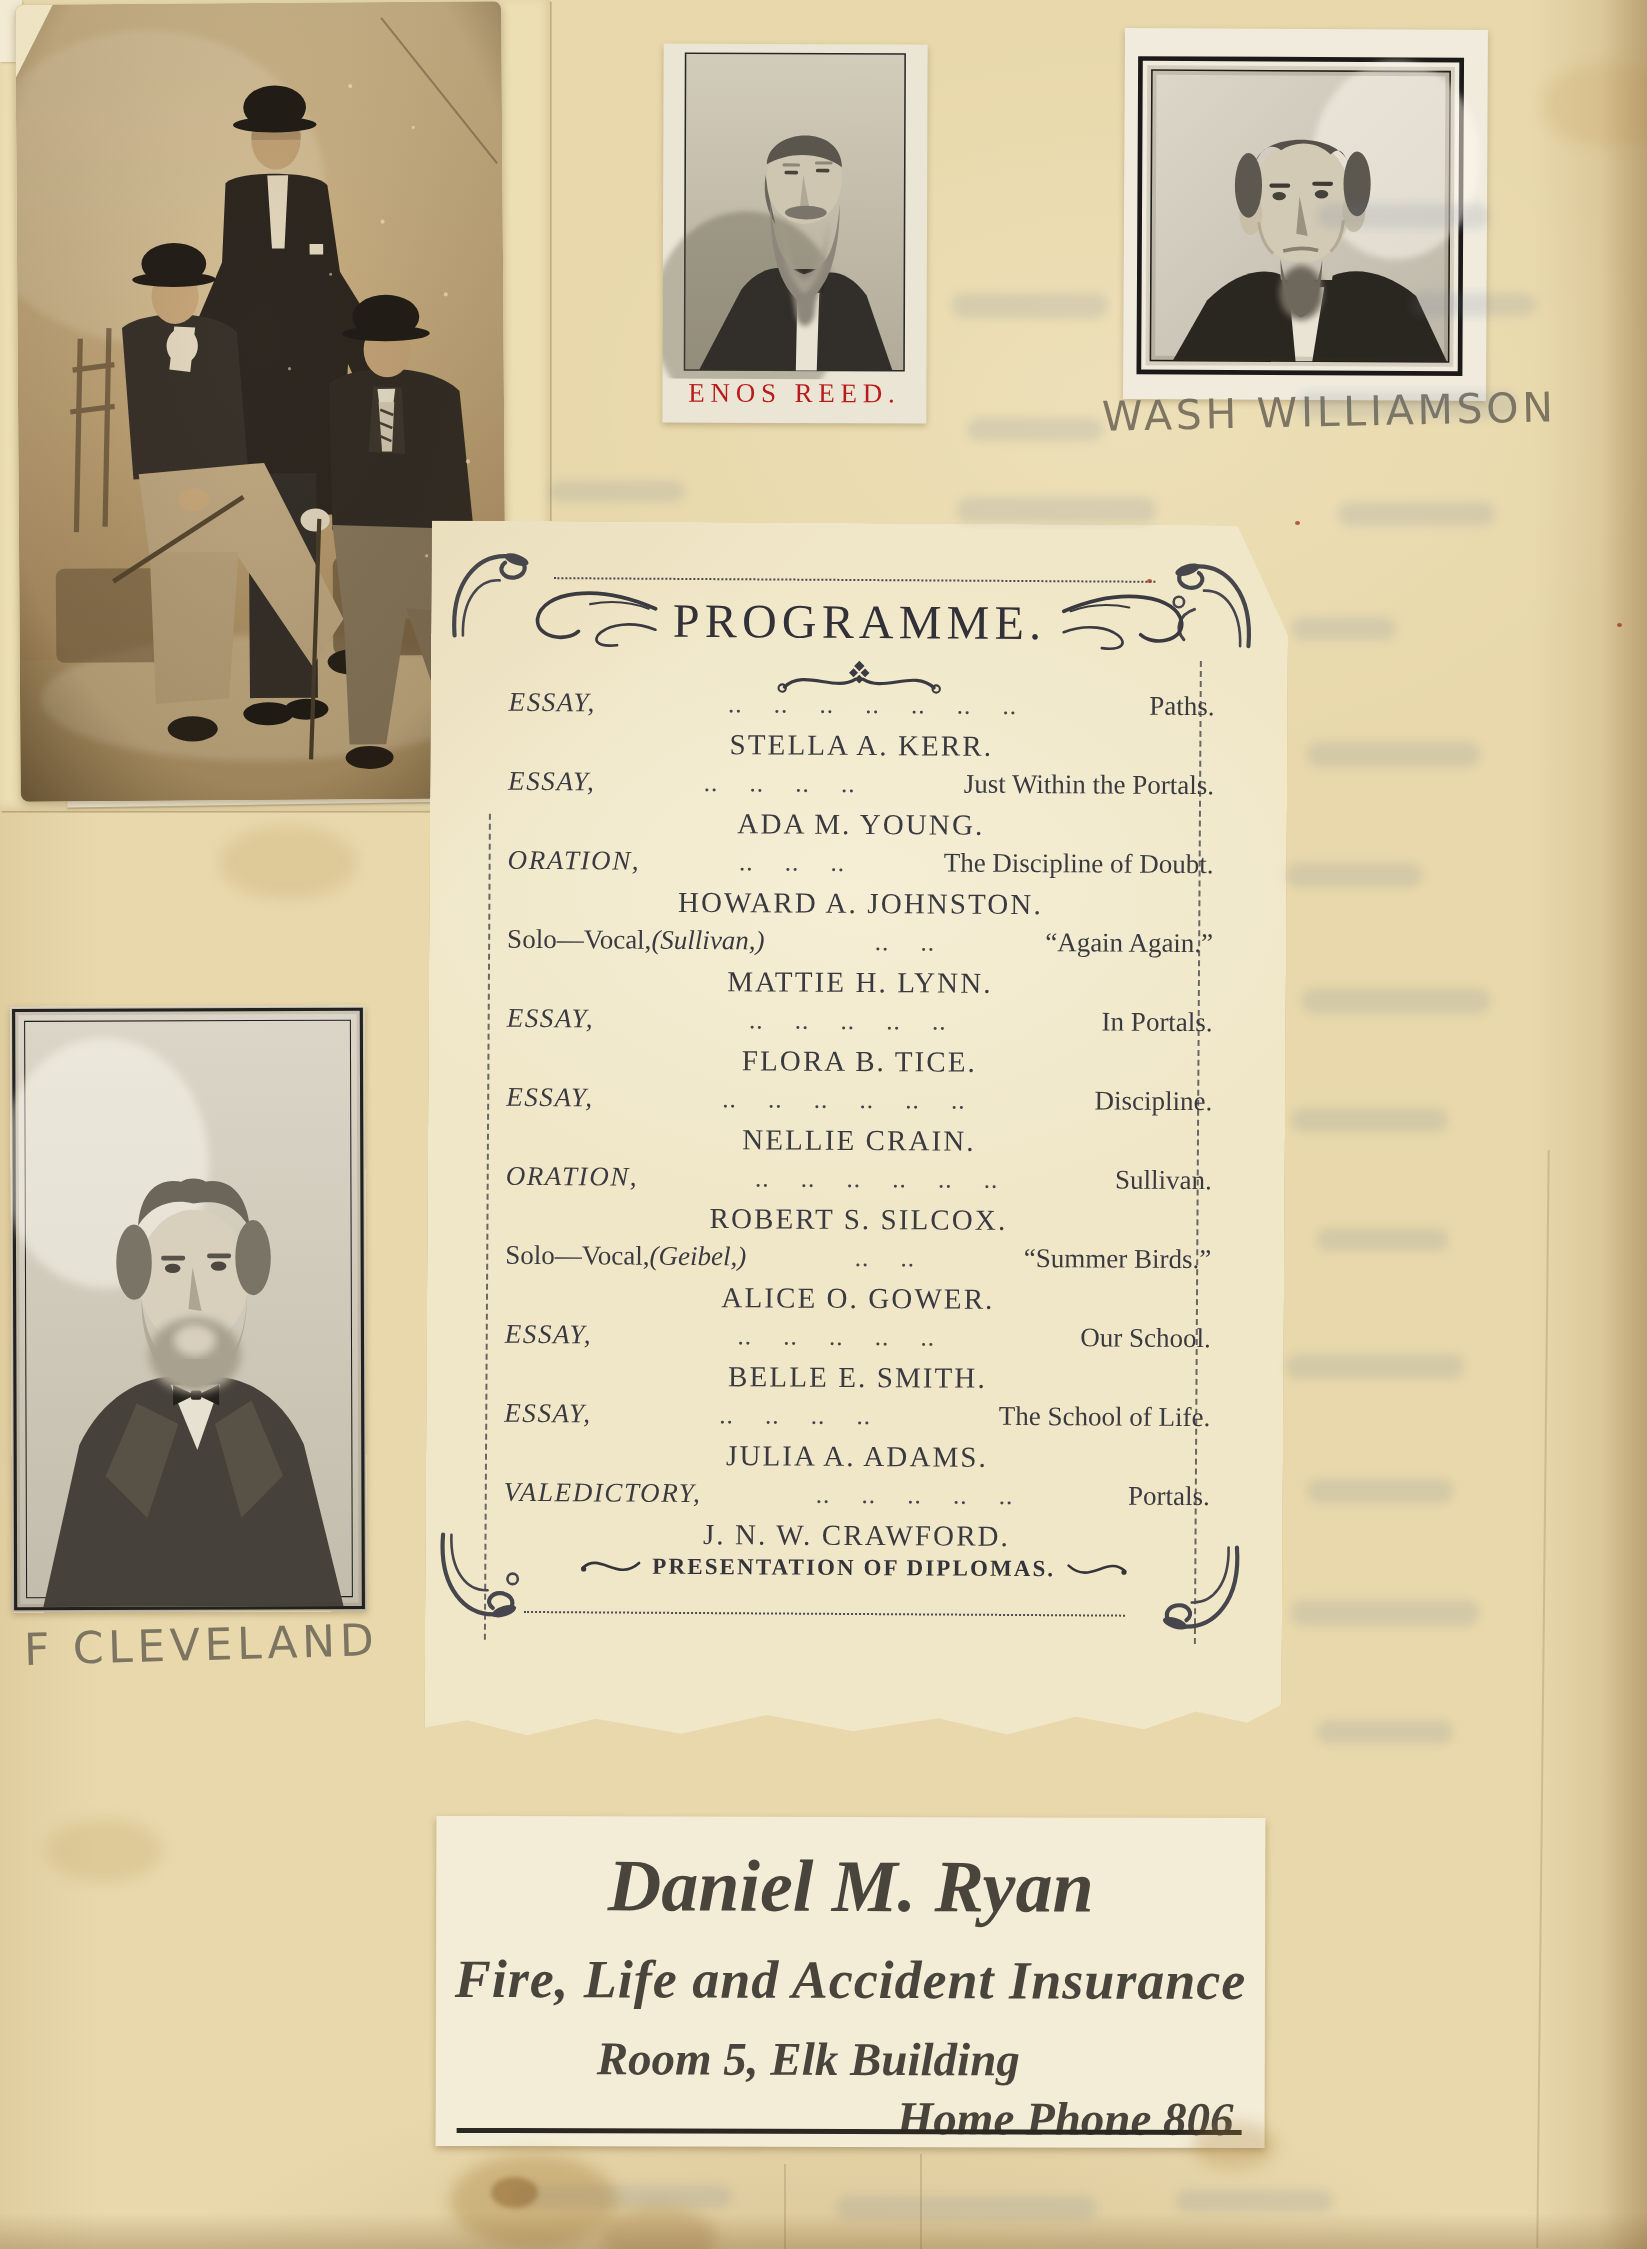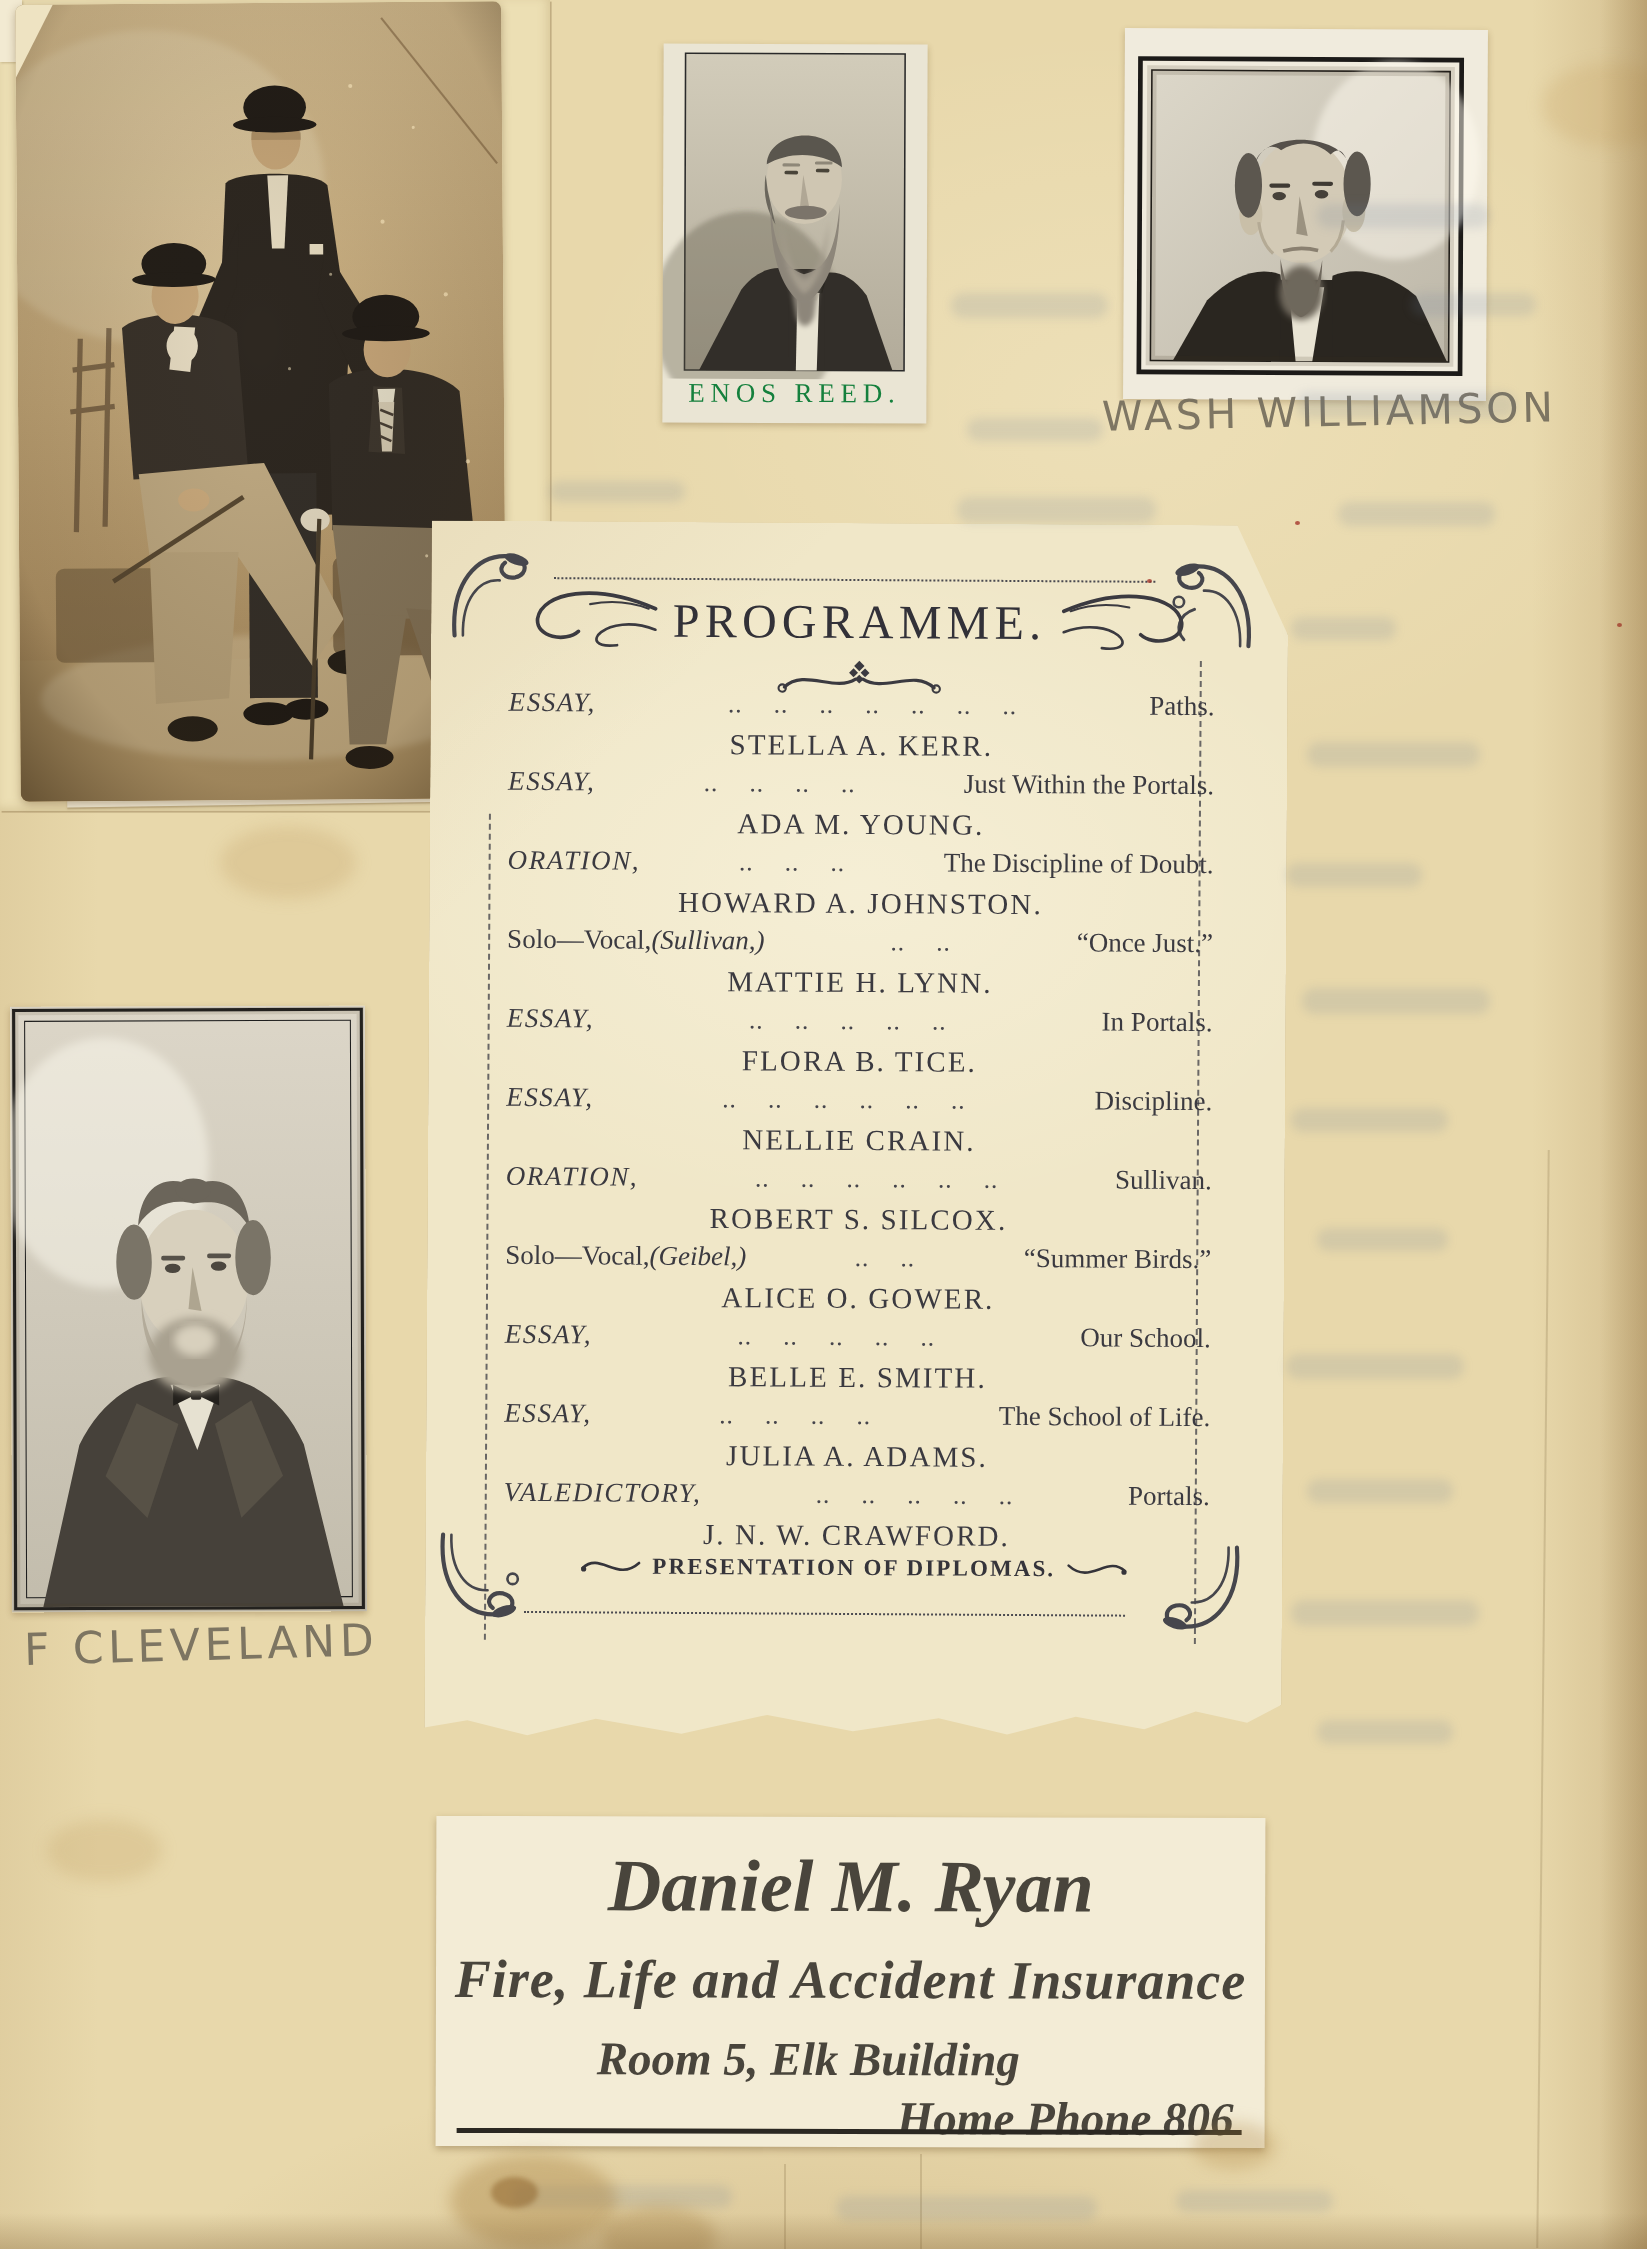--- a/index.html
+++ b/index.html
@@ -22,21 +22,21 @@
     transform:rotate(-.9deg);box-shadow:0 1.6px 1.6px rgba(120,95,55,.35);}
 
   
   .photo{position:absolute;}
   .photo svg{display:block;}
   .group-photo{left:18.3px;top:2.6px;width:486px;height:797px;transform:rotate(-.4deg);
     border-radius:8.4px;overflow:hidden;box-shadow:0 3.1px 8.4px rgba(90,60,25,.35);}
   .enos-clip{left:663px;top:44px;width:264px;height:379px;background:#eae5d4;
     box-shadow:0 2.6px 6.3px rgba(100,70,30,.30);transform:rotate(.2deg);}
   .enos-caption{position:absolute;left:0;right:0;bottom:13.6px;text-align:center;
-    font-size:27px;letter-spacing:5.8px;color:#15803d;}
+    font-size:27px;letter-spacing:5.8px;color:#b91c1c;}
   .wash-photo{left:1124px;top:29px;width:363px;height:371px;background:#f0ebdd;
     box-shadow:0 2.6px 6.3px rgba(100,70,30,.30);transform:rotate(.3deg);}
   .cleveland-photo{left:10.5px;top:1006px;width:355px;height:606px;
     box-shadow:0 2.6px 6.3px rgba(100,70,30,.30);transform:rotate(-.2deg);}
 
   .handwriting{position:absolute;font-family:"DejaVu Sans",sans-serif;color:#6f6858;opacity:.88;white-space:nowrap;}
   .wash-label{left:1102px;top:388px;font-size:41px;letter-spacing:3.7px;transform:rotate(-1.2deg);}
   .cleveland-label{left:23.5px;top:1619px;font-size:44px;letter-spacing:4.7px;transform:rotate(-1.6deg);}
 
   
@@ -378,21 +378,21 @@
             <span class="entry-leader">.. .. ..</span>
             <span class="entry-title">The Discipline of Doubt.</span>
           </div>
           <div class="entry-name">HOWARD A. JOHNSTON.</div>
         </div>
         <div class="entry type-solo">
           <div class="entry-line">
             <span class="entry-label">Solo—Vocal, </span>
             <span class="entry-paren">(Sullivan,)</span>
             <span class="entry-leader">.. ..</span>
-            <span class="entry-title">“Once Just.”</span>
+            <span class="entry-title">“Again Again.”</span>
           </div>
           <div class="entry-name">MATTIE H. LYNN.</div>
         </div>
         <div class="entry type-essay">
           <div class="entry-line">
             <span class="entry-label">ESSAY,</span>
             <span class="entry-leader">.. .. .. .. ..</span>
             <span class="entry-title">In Portals.</span>
           </div>
           <div class="entry-name">FLORA B. TICE.</div>

